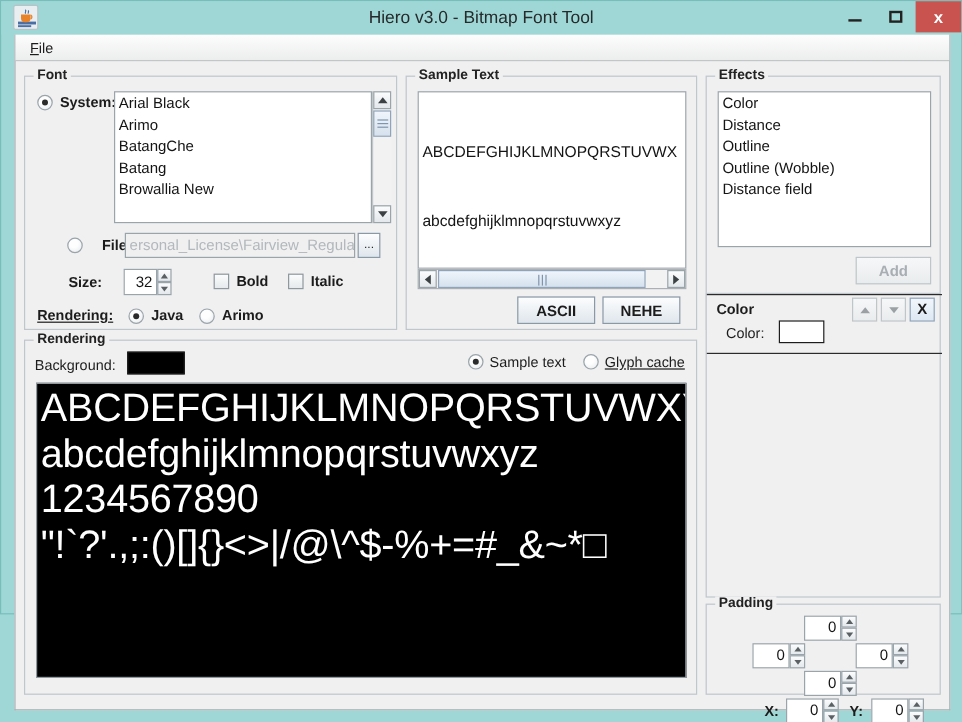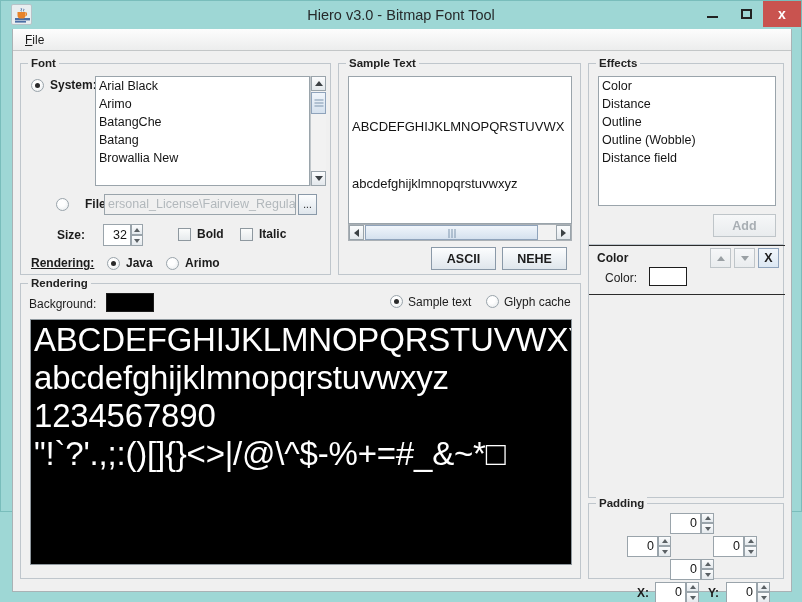--- a/index.html
+++ b/index.html
@@ -430,21 +430,21 @@
 
     <div class="group" style="left:7px; top:254px; width:561px; height:296px;">
       <div class="legend">Rendering</div>
 
       <div class="lbl" style="left:8px; top:13px;">Background:</div>
       <div class="swatch" style="left:85px; top:9px; width:48px; height:19px; background:#000000;"></div>
 
       <div class="radio on" style="left:369px; top:11px;"></div>
       <div class="lbl" style="left:387px; top:11px;">Sample text</div>
       <div class="radio" style="left:465px; top:11px;"></div>
-      <div class="lbl" style="left:483px; top:11px;">Glyph cache</div>
+      <div class="lbl" style="left:483px; top:11px;text-decoration:underline;">Glyph cache</div>
 
       <div id="preview" style="left:9px; top:35px; width:542px; height:246px;">
         <div class="pline" style="top:1px;">ABCDEFGHIJKLMNOPQRSTUVWXY</div>
         <div class="pline" style="top:39px;">abcdefghijklmnopqrstuvwxyz</div>
         <div class="pline" style="top:77px;">1234567890</div>
         <div class="pline" style="top:115px;">"!`?'.,;:()[]{}&lt;&gt;|/@\^$-%+=#_&amp;~*□</div>
       </div>
     </div>
 
     <div class="group" style="left:575px; top:474px; width:196px; height:76px;">

